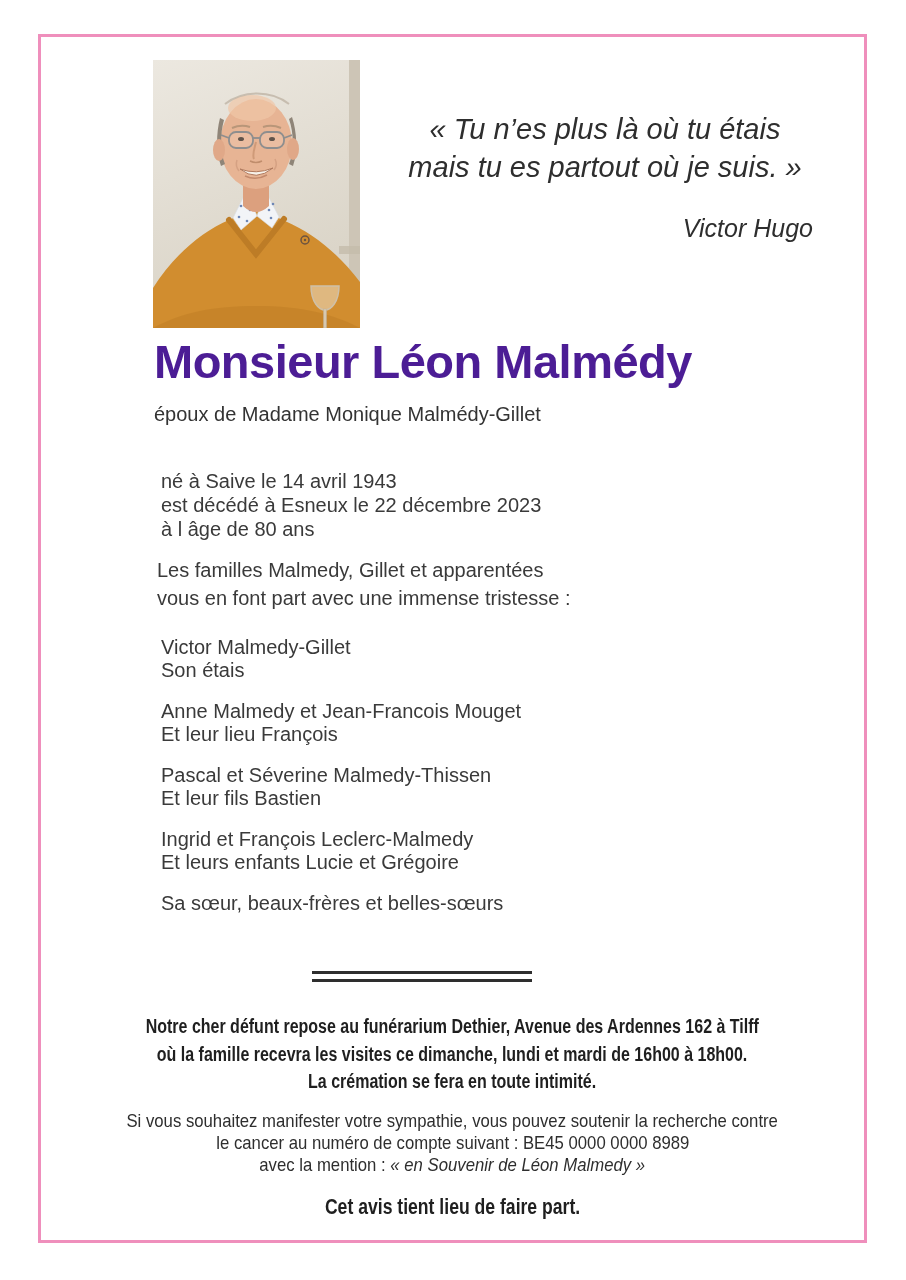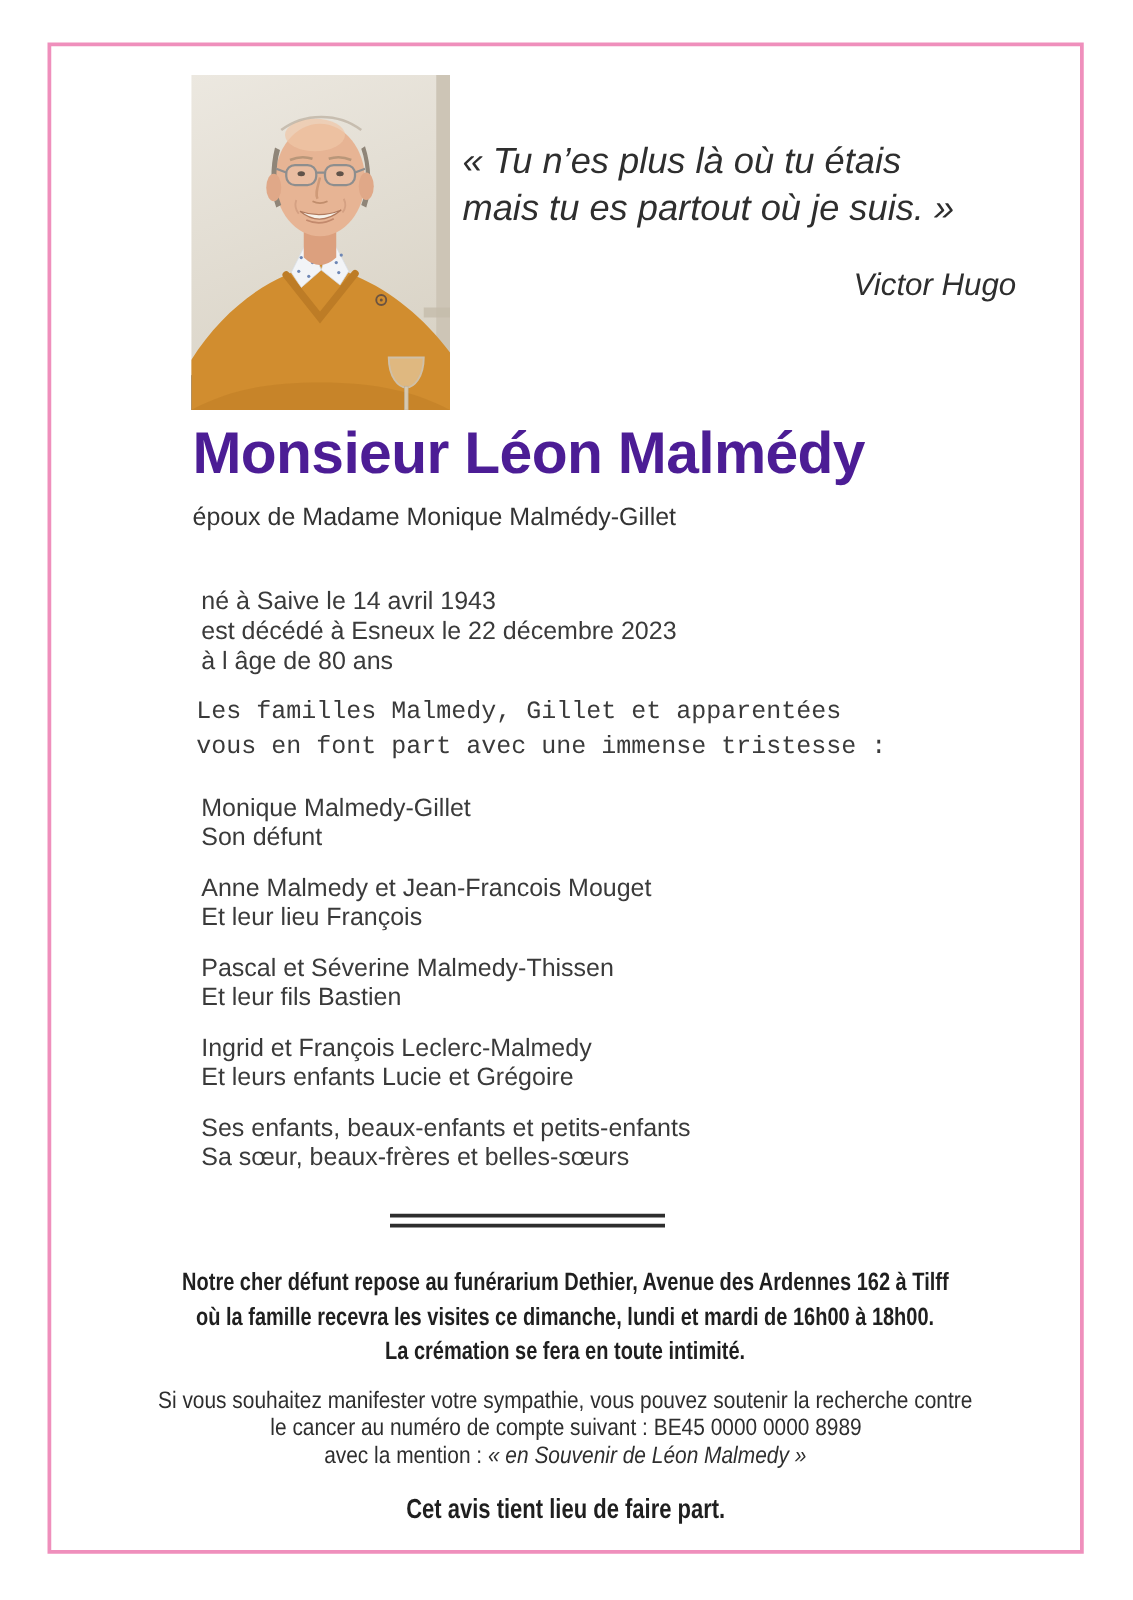--- a/index.html
+++ b/index.html
@@ -21,20 +21,21 @@
   .photo {
     position: absolute;
     left: 153px; top: 60px;
     width: 207px; height: 268px;
   }
   .photo svg { display: block; }
   .quote {
     position: absolute;
     left: 370px; top: 110px;
     width: 470px;
+    text-align: center;
     font-style: italic;
     font-size: 29px;
     line-height: 38px;
     color: #2e2e2e;
   }
   .attribution {
     position: absolute;
     top: 214px;
     right: 93px;
     font-style: italic;
@@ -61,21 +62,20 @@
     position: absolute;
     left: 161px; top: 469px;
     font-size: 20px;
     line-height: 24px;
   }
   .announcement {
     position: absolute;
     left: 157px; top: 556px;
     font-size: 20px;
     line-height: 28px;
-    font-family: Liberation Mono, monospace;
   }
   .family {
     position: absolute;
     left: 161px; top: 636px;
     font-size: 20px;
   }
   .family .group { line-height: 23px; margin-bottom: 18px; }
   .divider {
     position: absolute;
     left: 312px; top: 971px;
@@ -194,37 +194,36 @@
     <div>à l âge de 80 ans</div>
   </div>
 
   <div class="announcement">
     <div>Les familles Malmedy, Gillet et apparentées</div>
     <div>vous en font part avec une immense tristesse :</div>
   </div>
 
   <div class="family">
     <div class="group">
-      <div>Monique Malmedy-Gillet</div>
-      <div>Son défunt</div>
+      <div>Victor Malmedy-Gillet</div>
+      <div>Son étais</div>
     </div>
     <div class="group">
       <div>Anne Malmedy et Jean-Francois Mouget</div>
       <div>Et leur lieu François</div>
     </div>
     <div class="group">
       <div>Pascal et Séverine Malmedy-Thissen</div>
       <div>Et leur fils Bastien</div>
     </div>
     <div class="group">
       <div>Ingrid et François Leclerc-Malmedy</div>
       <div>Et leurs enfants Lucie et Grégoire</div>
     </div>
     <div class="group">
-      <div>Ses enfants, beaux-enfants et petits-enfants</div>
       <div>Sa sœur, beaux-frères et belles-sœurs</div>
     </div>
   </div>
 
   <div class="divider"></div>
 
   <div class="centerblock funeral">
     <div><span class="cx80">Notre cher défunt repose au funérarium Dethier, Avenue des Ardennes 162 à Tilff</span></div>
     <div><span class="cx80">où la famille recevra les visites ce dimanche, lundi et mardi de 16h00 à 18h00.</span></div>
   </div>

